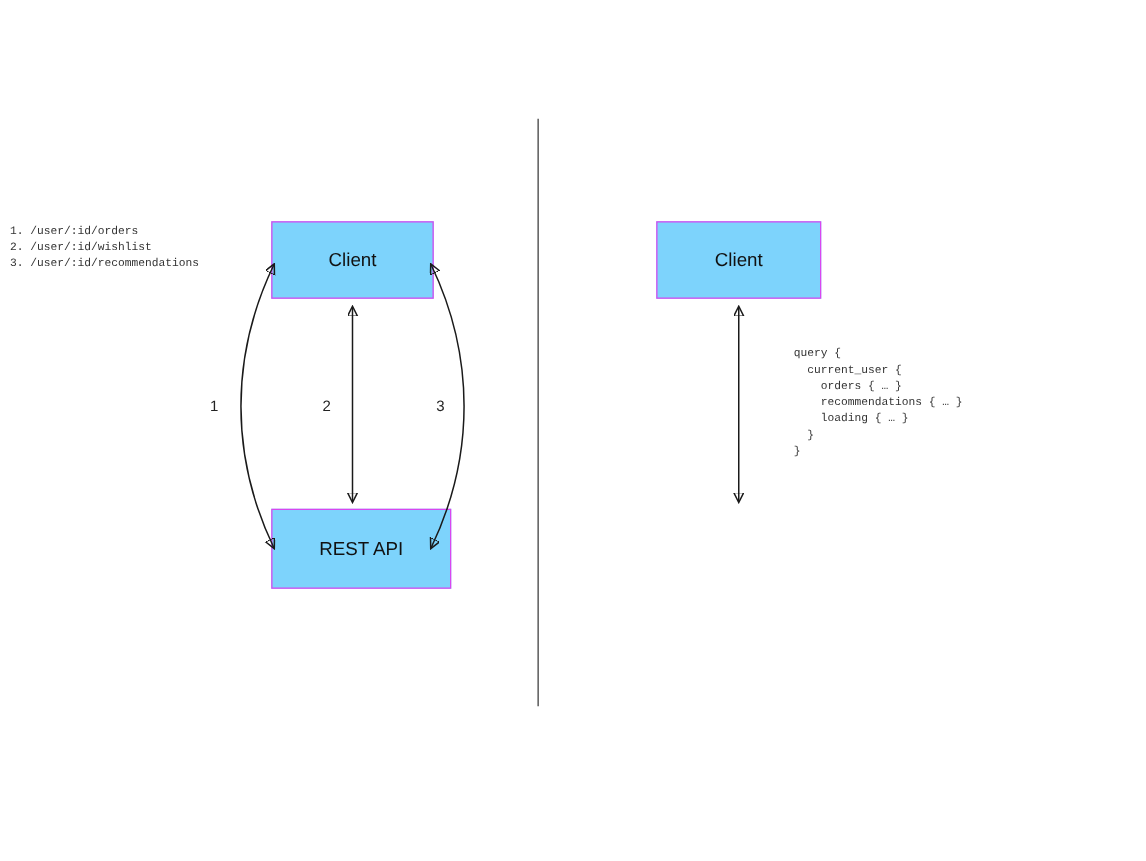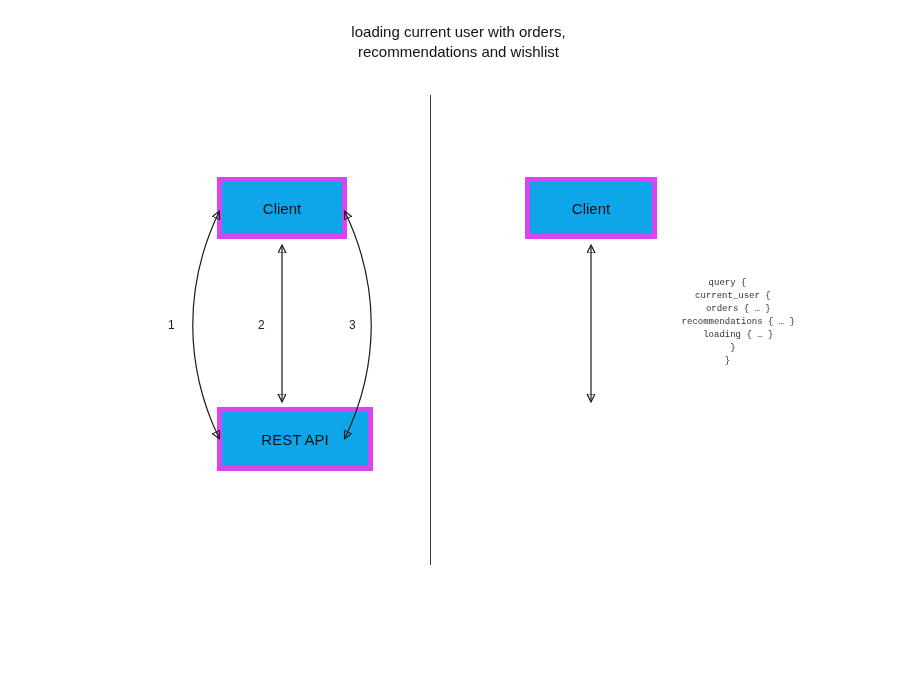--- a/index.html
+++ b/index.html
@@ -28,44 +28,44 @@
   .divider {
     position: absolute;
     left: 430px;
     top: 95px;
     width: 1px;
     height: 470px;
     background: #3a3a3a;
   }
   .node-box {
     position: absolute;
-    background: #0ea5e9;
-    border: 5px solid #d946ef;
+    background: #7dd3fc;
+    border: 1px solid #d946ef;
     display: flex;
     align-items: center;
     justify-content: center;
     font-size: 15px;
     color: #111111;
     box-sizing: border-box;
   }
   .box-client-left  { left: 217px; top: 177px; width: 130px; height: 62px; }
-  .box-rest-api     { left: 217px; top: 407px; width: 156px; height: 64px; }
+  .box-rest-api     { left: 217px; top: 407px; width: 144px; height: 64px; }
   .box-client-right { left: 525px; top: 177px; width: 132px; height: 62px; }
   .box-graphql-api  { left: 525px; top: 407px; width: 132px; height: 64px; }
 
   .code {
     position: absolute;
     font-family: "Liberation Mono", "DejaVu Sans Mono", monospace;
     font-size: 9px;
     line-height: 13px;
     color: #333333;
   }
   .code .line { white-space: pre; }
   .endpoints { left: 8px; top: 179px; }
-  .query     { left: 660px; top: 277px; text-align: center; }
+  .query     { left: 635px; top: 277px; }
 
   .arrow-label {
     position: absolute;
     font-size: 12px;
     color: #222222;
   }
   .label-1 { left: 168px; top: 318px; }
   .label-2 { left: 258px; top: 318px; }
   .label-3 { left: 349px; top: 318px; }
 
@@ -79,27 +79,28 @@
     stroke: #1a1a1a;
     stroke-width: 1.2;
     fill: none;
   }
 </style>
 </head>
 <body>
 
 <div class="canvas">
 
-  <div class="title">
-    <div>loading current user with orders,</div>
-    <div>recommendations and wishlist</div>
-  </div>
 
   <div class="divider"></div>
 
+  <div class="code endpoints">
+    <div class="line">1. /user/:id/orders</div>
+    <div class="line">2. /user/:id/wishlist</div>
+    <div class="line">3. /user/:id/recommendations</div>
+  </div>
 
   <div class="node-box box-client-left">
     <span>Client</span>
   </div>
 
   <div class="node-box box-rest-api">
     <span>REST API</span>
   </div>
 
   <div class="arrow-label label-1">1</div>

